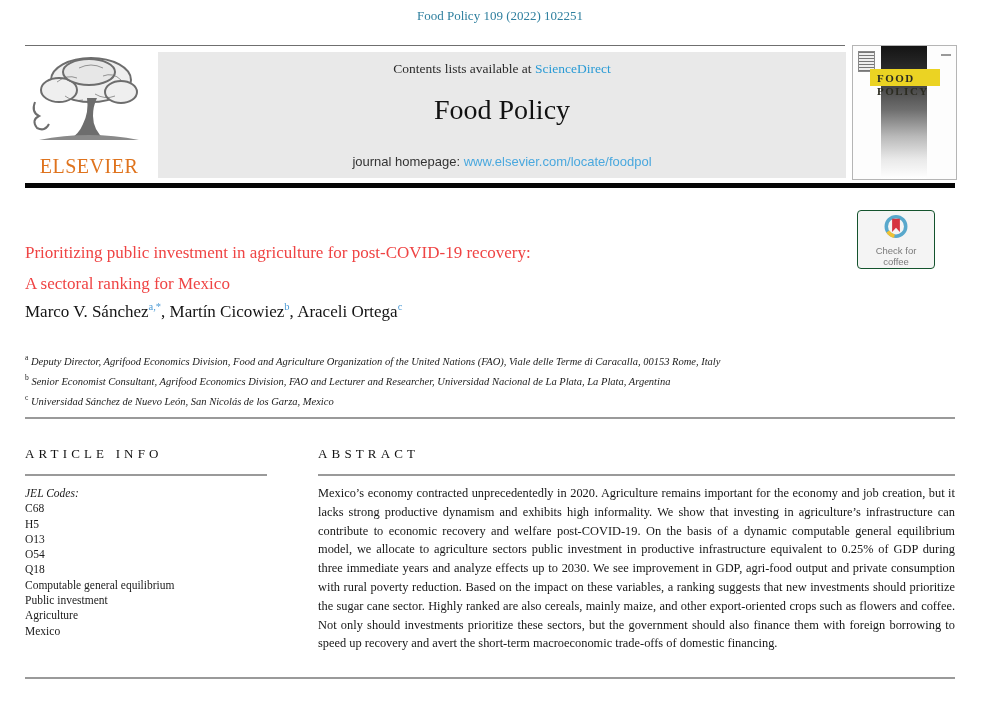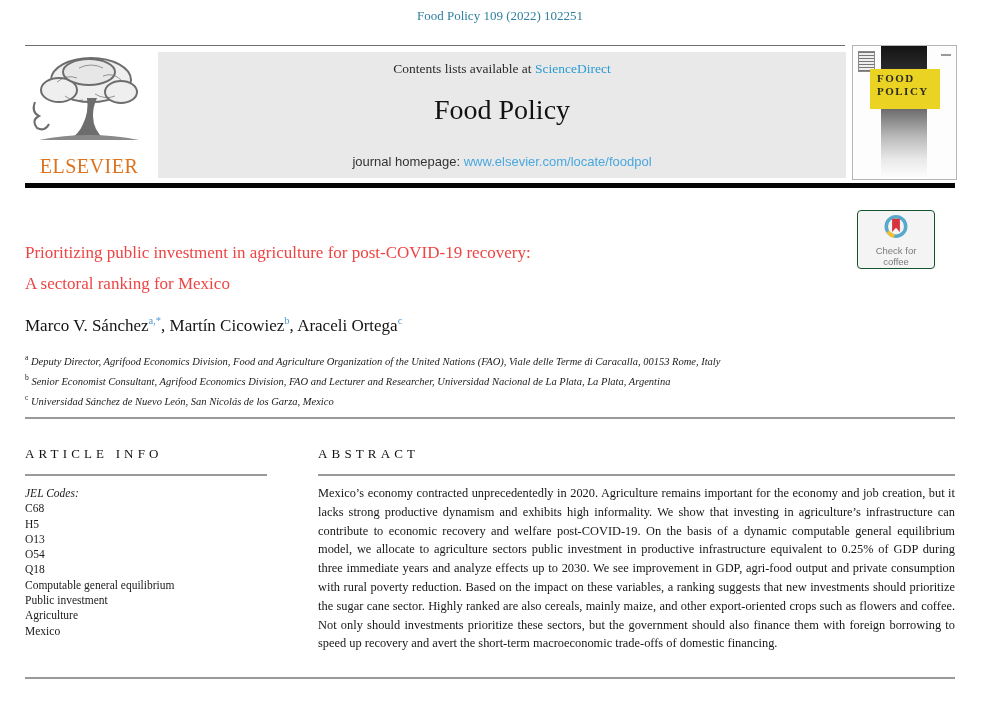--- a/index.html
+++ b/index.html
@@ -26,37 +26,37 @@
   .elsevier-word{position:absolute;bottom:0;left:0;width:100%;text-align:center;
                  font-size:20px;letter-spacing:0.5px;color:#df731d;}
 
   
   .cover{left:852px;top:45px;width:103px;height:133px;background:#fdfdfd;border:1px solid #b5b5b5;}
   .cover .strip{position:absolute;left:28px;top:0;width:46px;height:100%;
     background:linear-gradient(to bottom,#141414 0%,#2e2e2e 20%,#6e6e6e 48%,#b9b9b9 68%,#e9e9e9 85%,#fff 100%);}
   .cover .barcode{position:absolute;left:5px;top:5px;width:15px;height:19px;border:1px solid #888;
     background:repeating-linear-gradient(to bottom,#777 0 1px,#eee 1px 3px);}
   .cover .issue{position:absolute;right:5px;top:8px;width:10px;height:2px;background:#999;}
-  .cover .ybanner{position:absolute;left:17px;top:23px;width:70px;height:40px;background:#ebd323;
+  .cover .ybanner{position:absolute;left:17px;top:23px;width:70px;height:17px;background:#ebd323;
     padding-top:3px;box-sizing:border-box;}
   .cover .ybanner div{font-size:11px;font-weight:bold;letter-spacing:1.5px;color:#2b2b20;
     padding-left:7px;line-height:13px;}
 
   
   .bar-black{left:25px;top:183px;width:930px;height:5px;background:#050505;}
 
   
   .badge{left:857px;top:210px;width:76px;height:57px;background:#f4f4f4;border:1px solid #14532d;
          border-radius:4px;text-align:center;}
   .badge svg{margin-top:3px;}
   .badge .cap{font-family:"Liberation Sans",sans-serif;font-size:9.5px;color:#7a7a7a;line-height:10.5px;}
 
   
   .title{left:25px;top:237px;width:800px;font-size:17px;line-height:31px;color:#ef4444;}
-  .authors{left:25px;top:315px;width:800px;font-size:17px;color:#141414;}
+  .authors{left:25px;top:301px;width:800px;font-size:17px;color:#141414;}
   .authors sup{font-size:10.5px;color:#4d9bd5;}
   .affils{left:25px;top:350px;width:930px;font-style:italic;font-size:10.5px;line-height:16.5px;color:#202020;}
   .affils sup{font-size:7.5px;font-style:normal;}
 
   
   .sec-heading{font-size:13px;letter-spacing:0.32em;color:#111;}
   .info-col{left:25px;top:446px;width:250px;}
   .abs-col{left:318px;top:446px;width:637px;}
   .info-line{font-size:11.5px;line-height:15.3px;}
   .italic{font-style:italic;}

